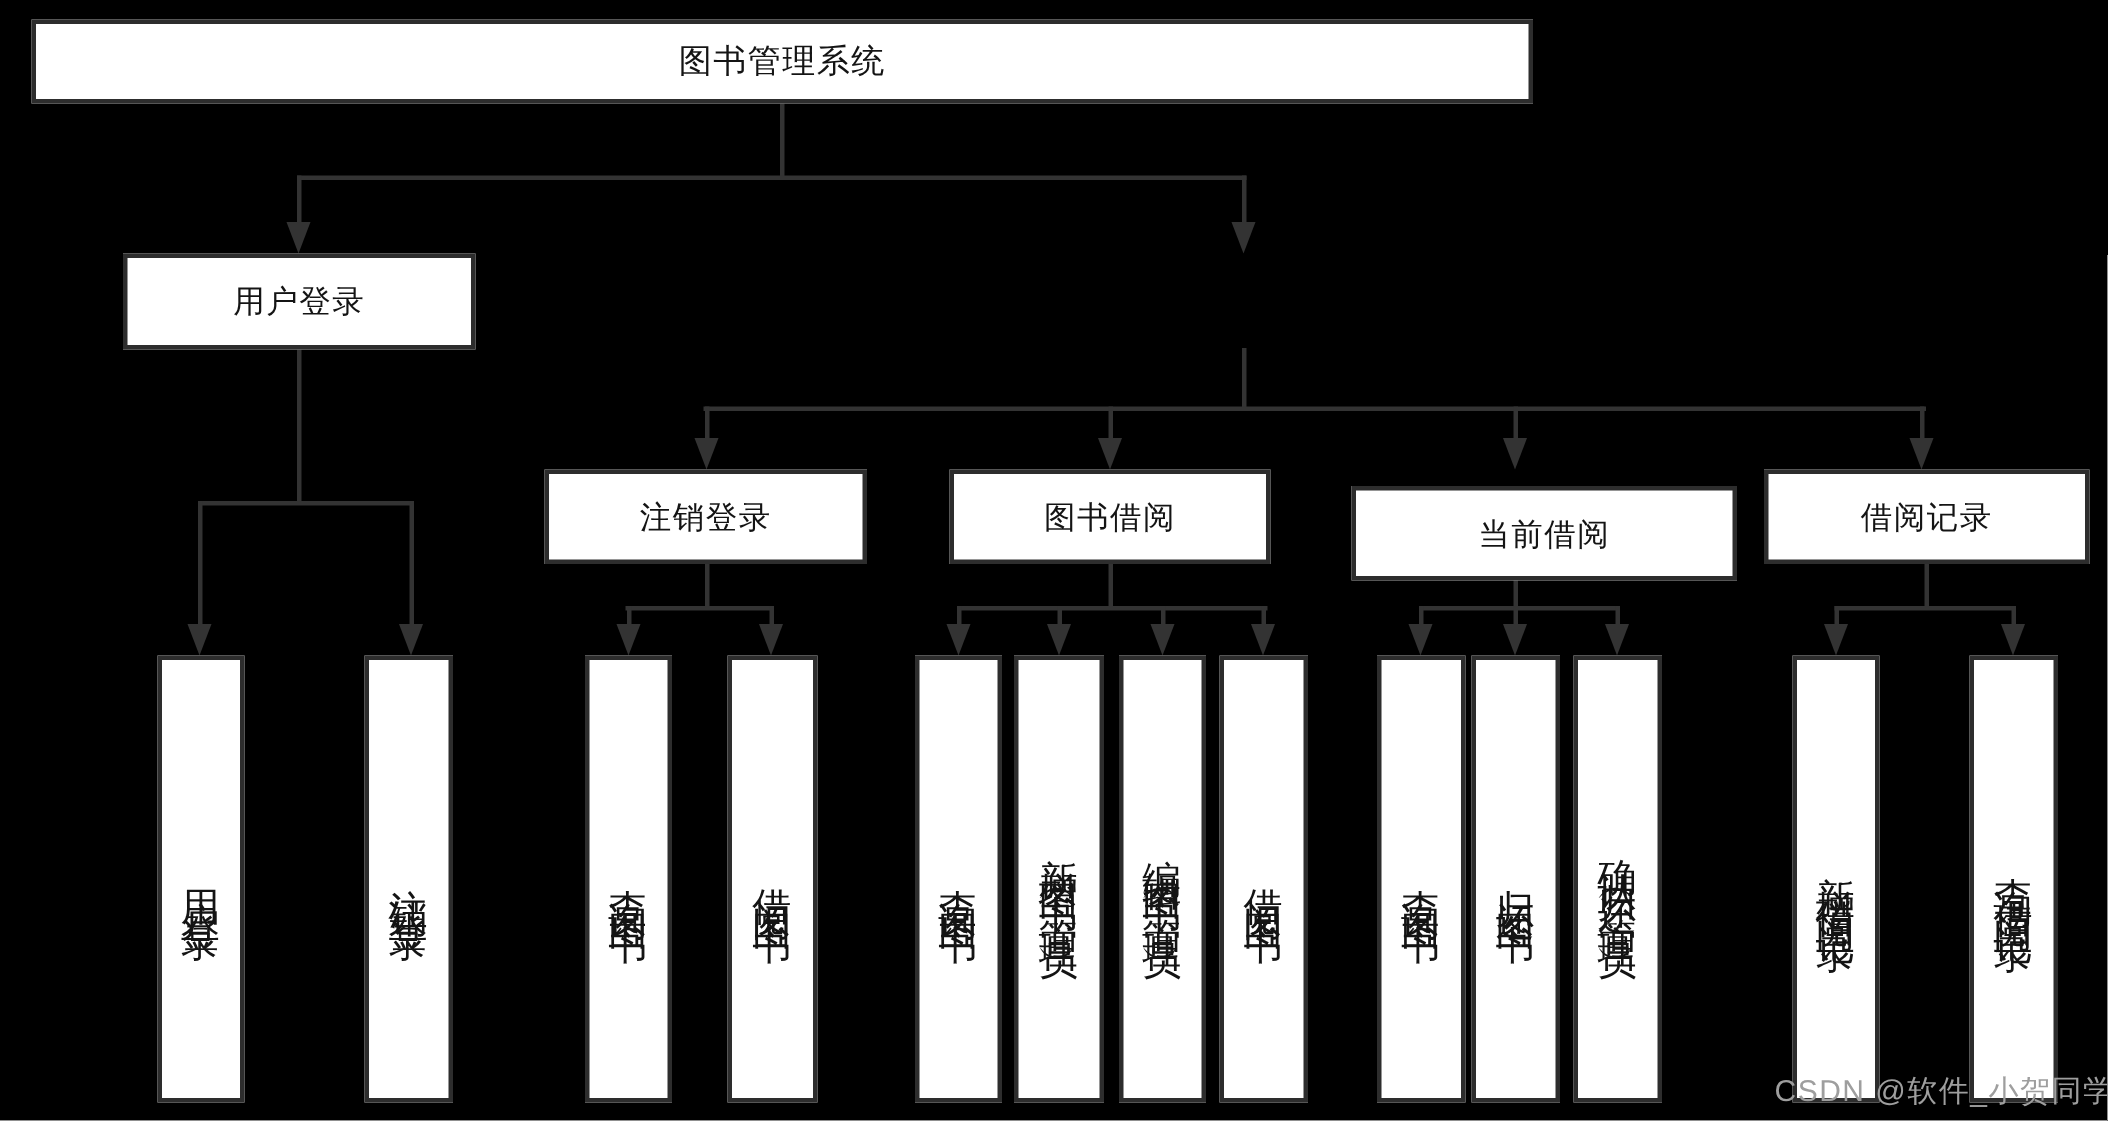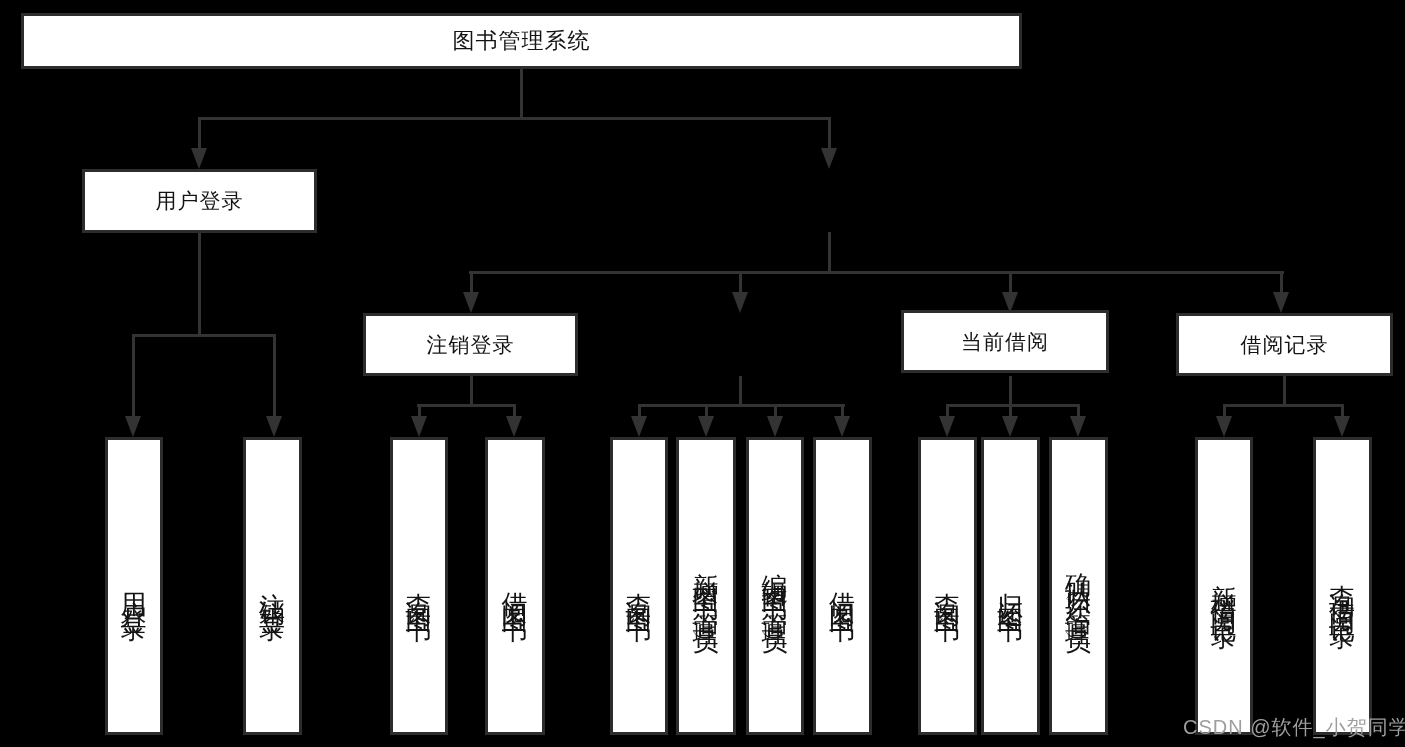--- a/index.html
+++ b/index.html
@@ -56,21 +56,22 @@
   <div class="vl" style="left:470px;top:271px;height:22px;"></div>
   <div class="ar" style="left:463px;top:292px;"></div>
   <div class="vl" style="left:739px;top:271px;height:22px;"></div>
   <div class="ar" style="left:732px;top:292px;"></div>
   <div class="vl" style="left:1009px;top:271px;height:22px;"></div>
   <div class="ar" style="left:1002px;top:292px;"></div>
   <div class="vl" style="left:1280px;top:271px;height:22px;"></div>
   <div class="ar" style="left:1273px;top:292px;"></div>
 
   <div class="box" style="left:363px;top:313px;width:215px;height:63px;">注销登录</div>
-  <div class="box" style="left:901px;top:310px;width:208px;height:63px;font-family:Liberation Serif, serif;">当前借阅</div>
+  <div class="box" style="left:633px;top:313px;width:214px;height:63px;">图书借阅</div>
+  <div class="box" style="left:901px;top:324px;width:257px;height:63px;font-family:Liberation Serif, serif;">当前借阅</div>
   <div class="box" style="left:1176px;top:313px;width:217px;height:63px;">借阅记录</div>
 
   <div class="vl" style="left:470px;top:376px;height:30px;"></div>
   <div class="hl" style="left:417px;top:404px;width:99px;"></div>
   <div class="vl" style="left:418px;top:404px;height:14px;"></div>
   <div class="ar" style="left:411px;top:416px;"></div>
   <div class="vl" style="left:513px;top:404px;height:14px;"></div>
   <div class="ar" style="left:506px;top:416px;"></div>
 
   <div class="vl" style="left:739px;top:376px;height:30px;"></div>

